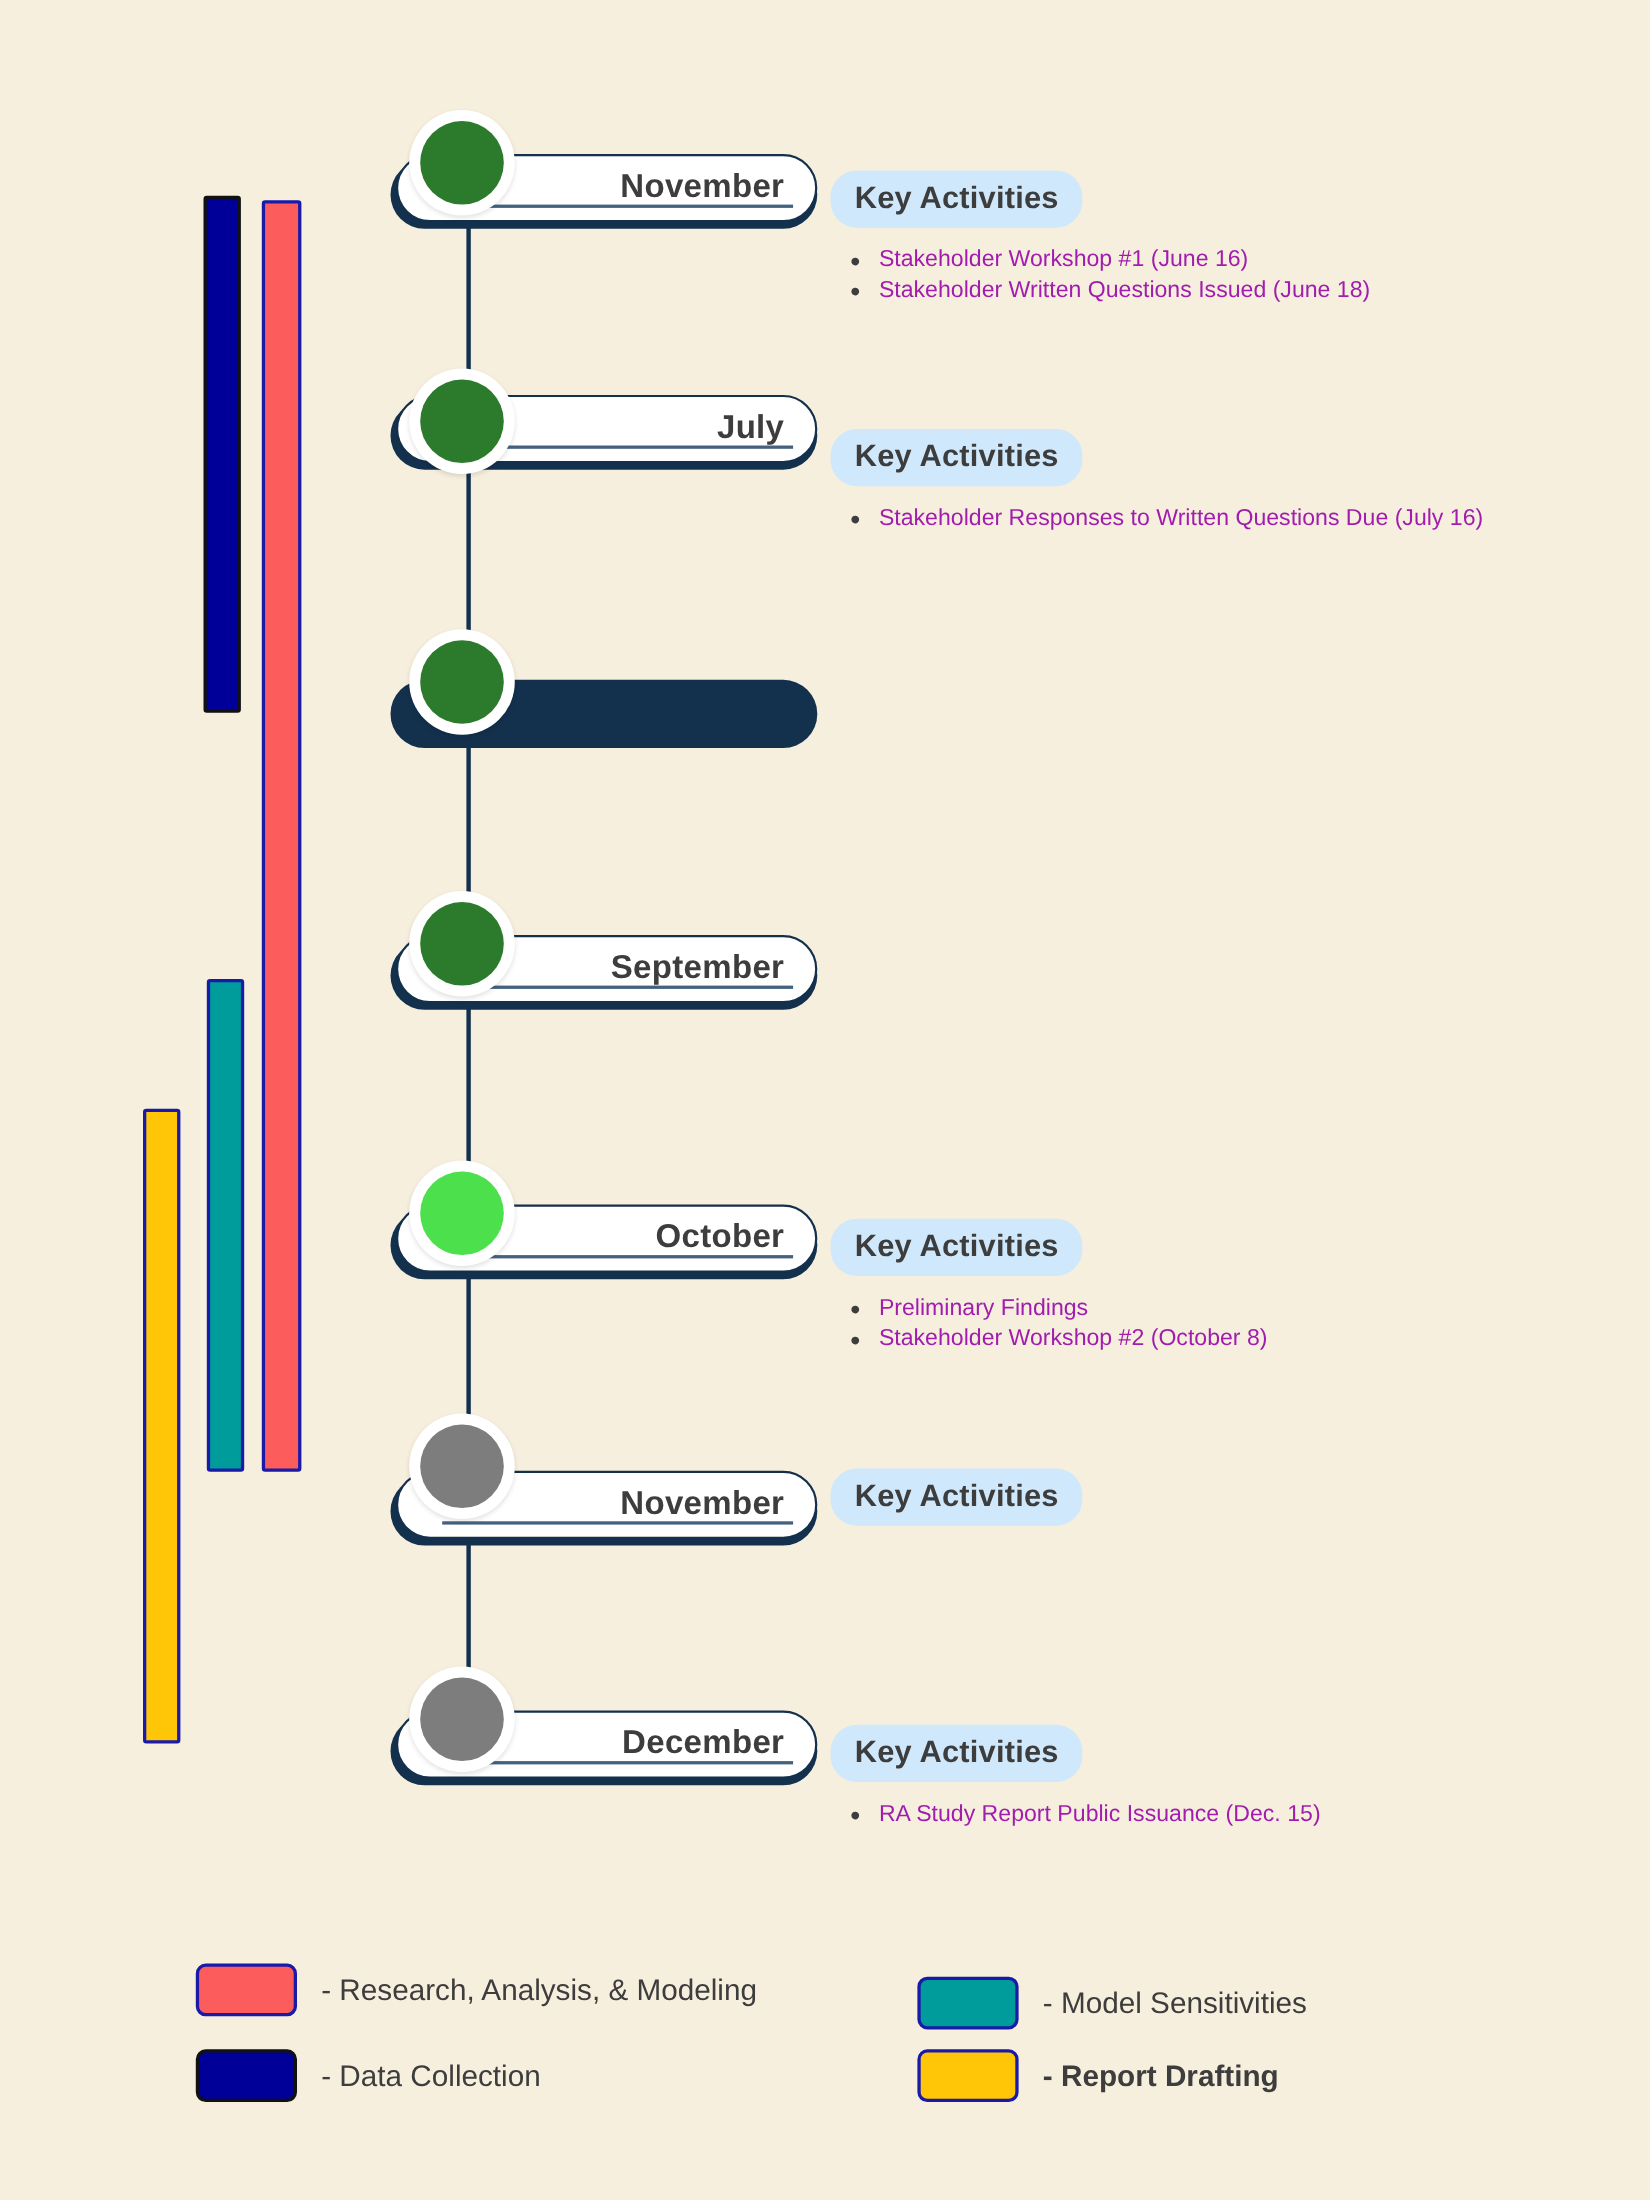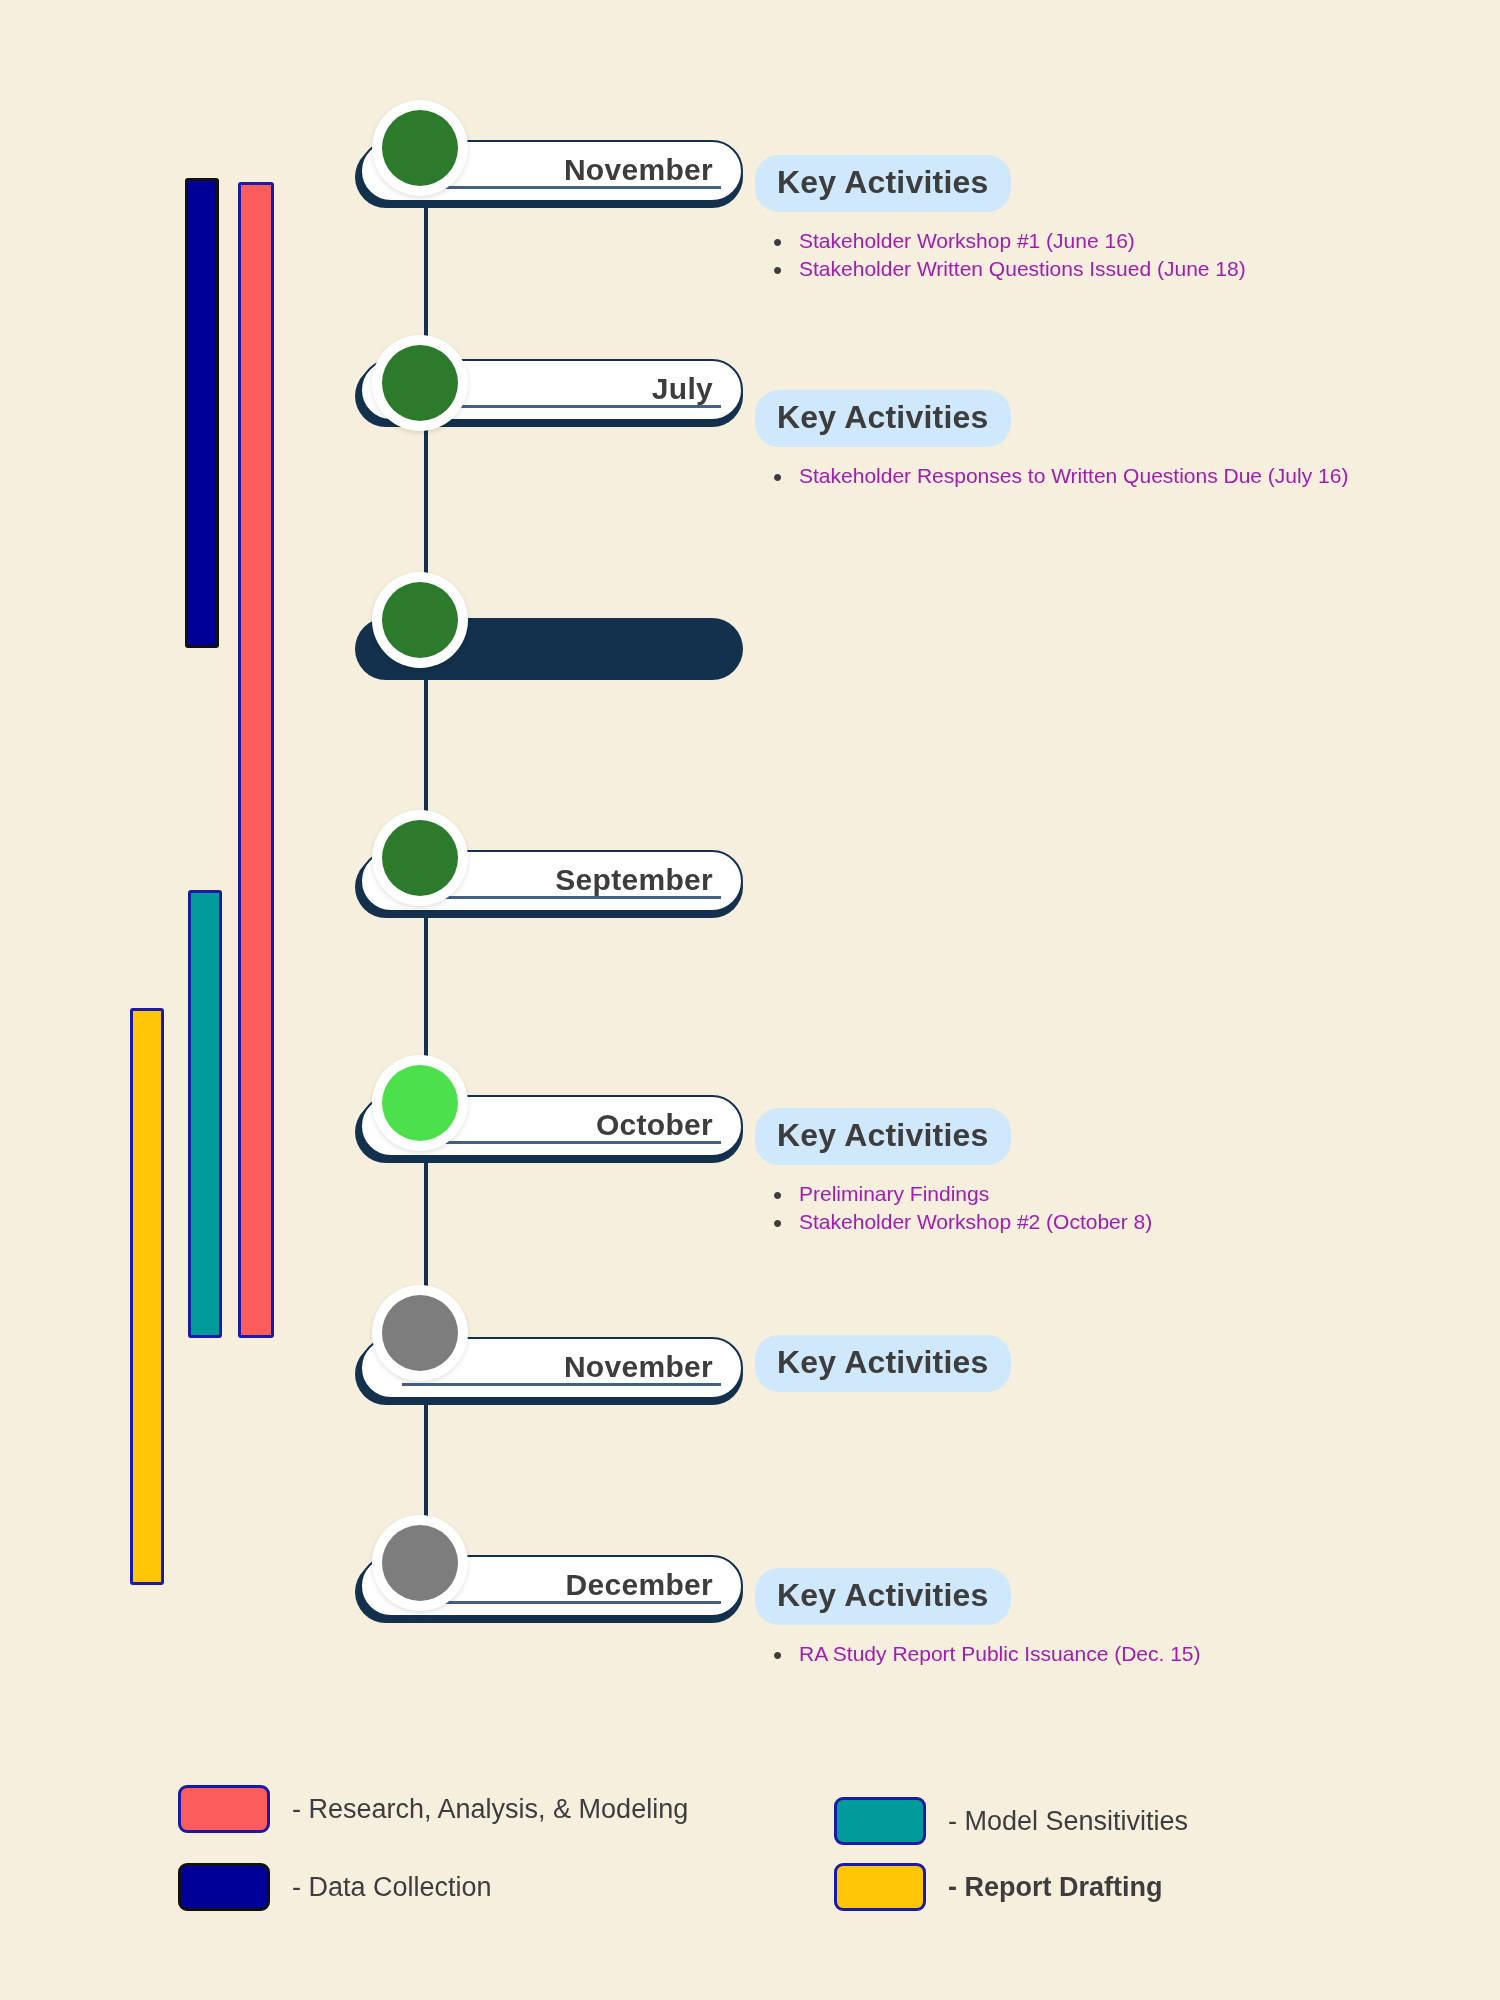--- a/index.html
+++ b/index.html
@@ -120,21 +120,21 @@
   
   .activities {
     position: absolute;
     left: 755px;
     width: 720px;
   }
   .ka-badge {
     display: inline-block;
     background: #cfe8fb;
     color: #3d3d3d;
-    font-size: 32px;
+    font-size: 28px;
     font-weight: bold;
     padding: 9px 22px 11px 22px;
     border-radius: 24px;
     letter-spacing: 0.2px;
   }
   .ka-list {
     margin: 16px 0 0 0;
     padding-left: 40px;
     list-style: none;
   }

